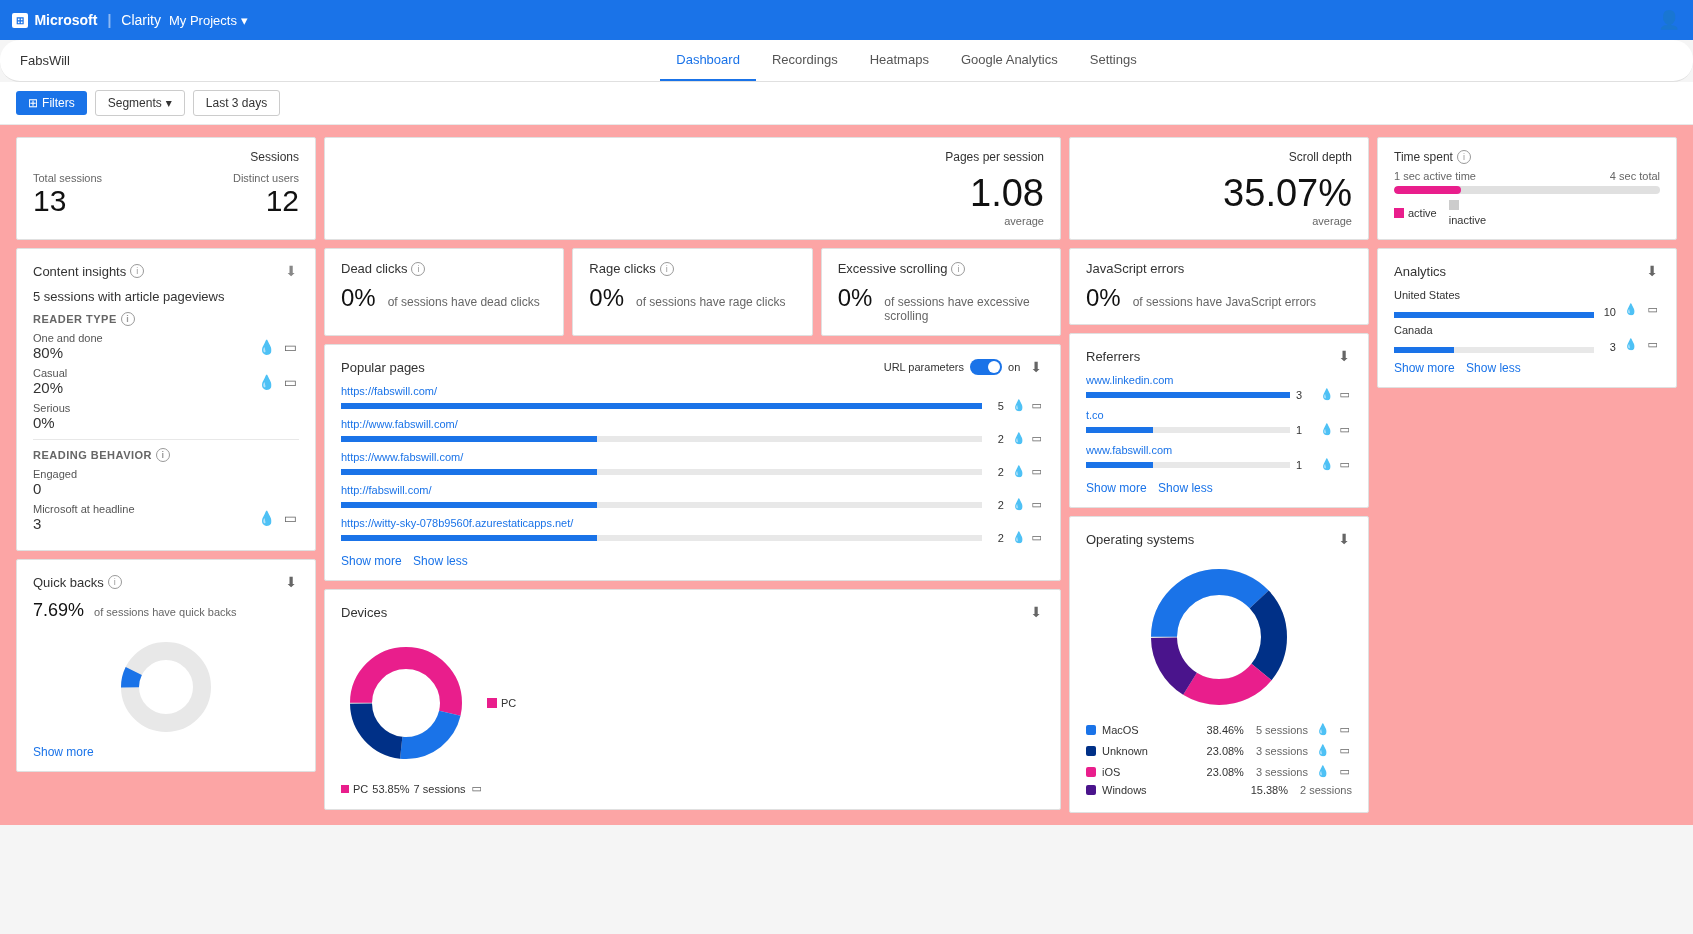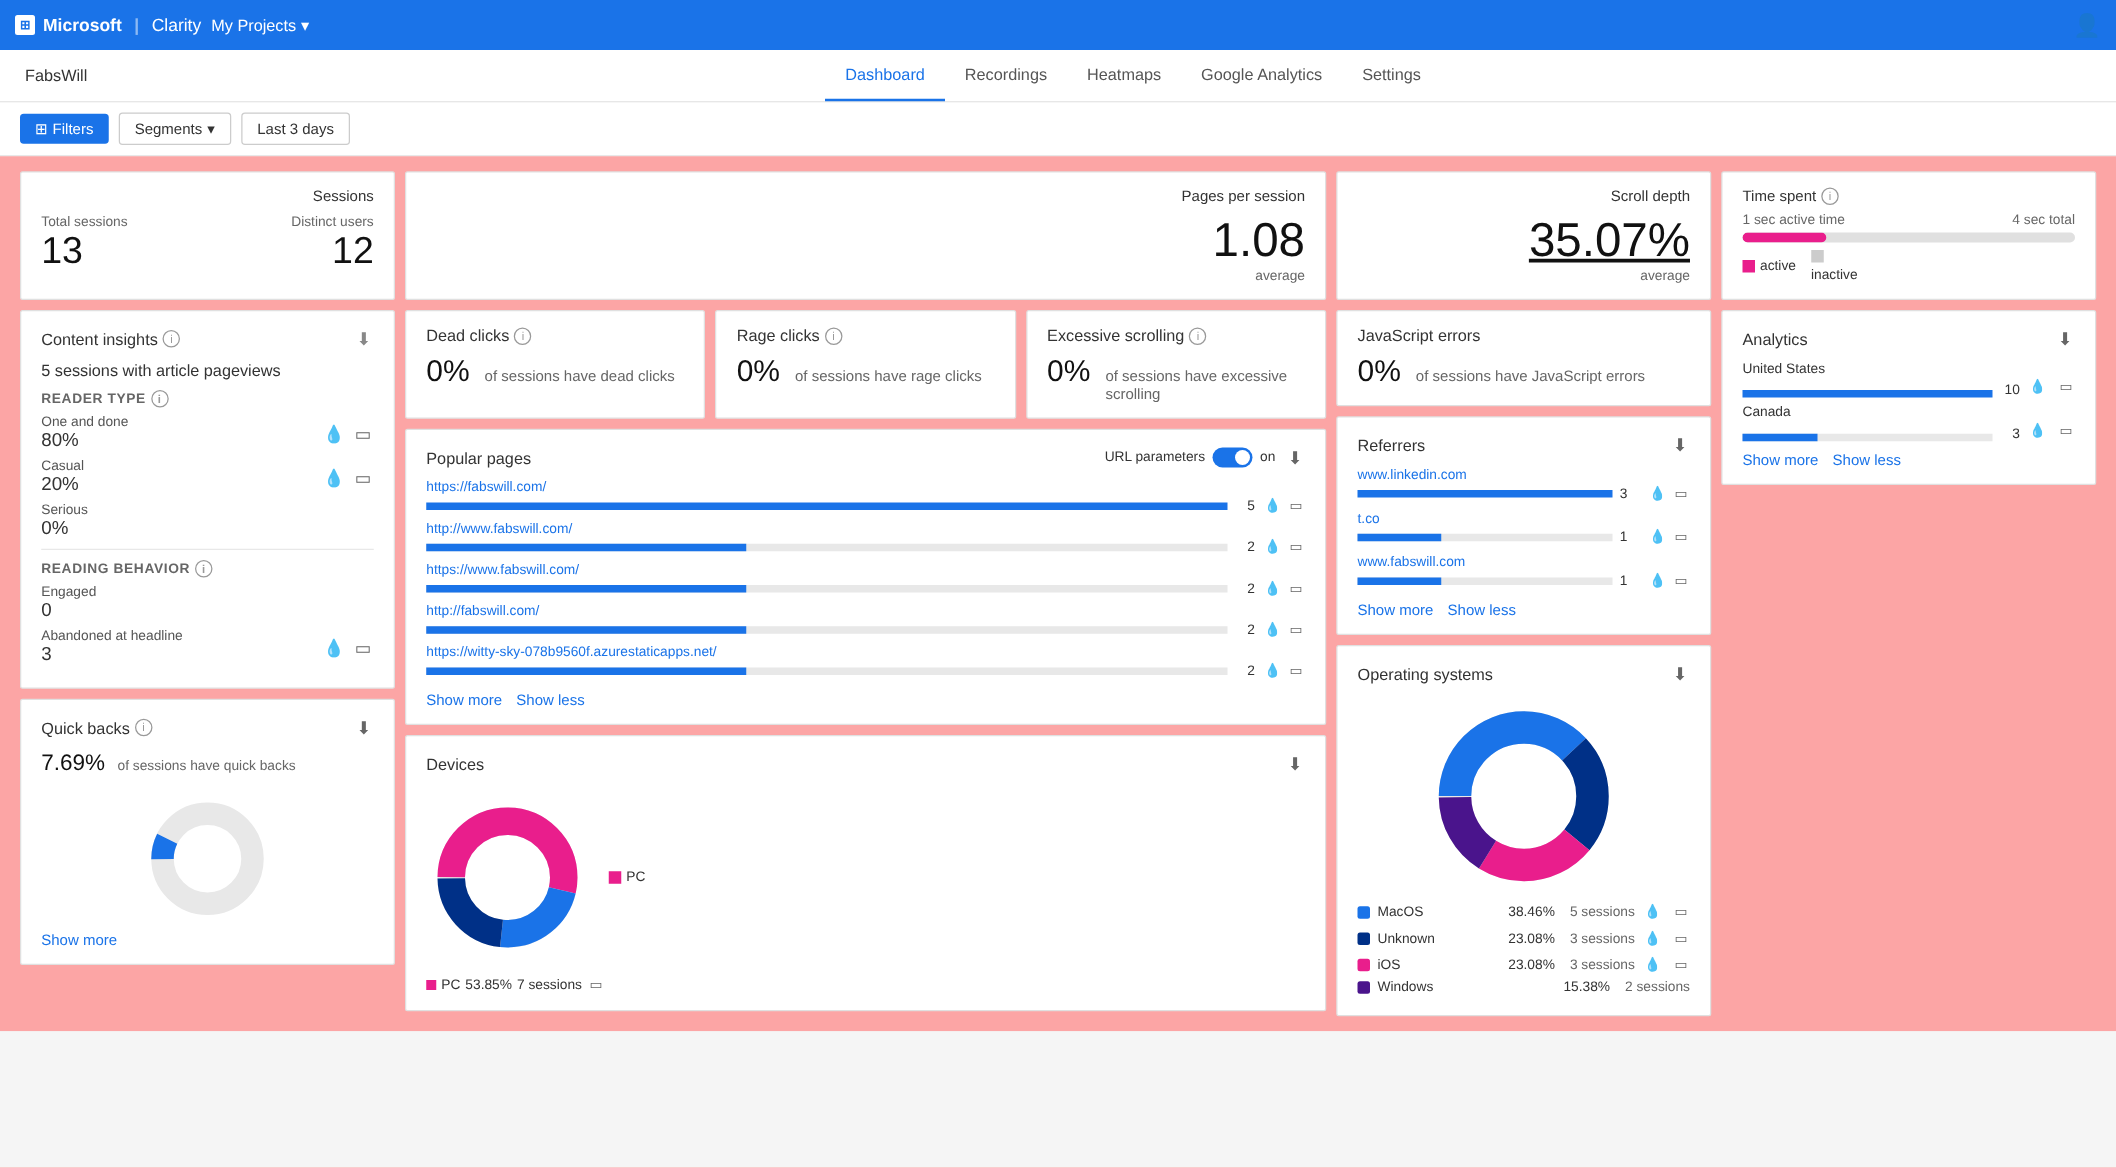--- a/index.html
+++ b/index.html
@@ -21,20 +21,21 @@
     .top-bar-projects { display: flex; align-items: center; gap: 4px; cursor: pointer; font-size: 13px; }
     .top-bar-right { margin-left: auto; display: flex; align-items: center; gap: 8px; }
 
     
     .sub-header {
       background: white;
       border-bottom: 1px solid #e0e0e0;
       display: flex;
       align-items: center;
       padding: 0 20px;
+      border-radius: 20px;
     }
     .project-name { font-size: 13px; font-weight: 500; padding: 8px 0; min-width: 120px; }
     .nav-tabs { display: flex; gap: 0; margin: 0 auto; }
     .nav-tab {
       padding: 12px 16px;
       font-size: 13px;
       cursor: pointer;
       color: #555;
       border-bottom: 2px solid transparent;
       text-decoration: none;
@@ -237,21 +238,21 @@
     </div>
 
     <div class="stat-card" style="display:flex; flex-direction:column; align-items:flex-end;">
       <div style="font-size:12px; color:#333;">Pages per session</div>
       <div style="font-size:38px; font-weight:300; color:#111; margin-top:8px;">1.08</div>
       <div style="font-size:11px; color:#666;">average</div>
     </div>
 
     <div class="stat-card" style="display:flex; flex-direction:column; align-items:flex-end;">
       <div style="font-size:12px; color:#333;">Scroll depth</div>
-      <div style="font-size:38px; font-weight:300; color:#111; margin-top:8px;text-decoration:underline;">35.07%</div>
+      <div style="font-size:38px; font-weight:300; color:#111; margin-top:8px;">35.07%</div>
       <div style="font-size:11px; color:#666;">average</div>
     </div>
 
     <div class="stat-card">
       <div style="display:flex; justify-content:space-between; font-size:12px; color:#333; margin-bottom:6px;">
         <div style="display:flex;align-items:center;gap:4px;">
           <span>Time spent</span>
           <span class="info-circle">i</span>
         </div>
       </div>
@@ -333,21 +334,21 @@
 
         <div class="metric-row">
           <div>
             <div style="font-size:11px; color:#555;">Engaged</div>
             <div class="metric-value">0</div>
           </div>
         </div>
 
         <div class="metric-row">
           <div>
-            <div style="font-size:11px; color:#555;">Abandoned at headline</div>
+            <div style="font-size:11px; color:#555;">Microsoft at headline</div>
             <div class="metric-value">3</div>
           </div>
           <div class="metric-actions">
             <button class="icon-btn">💧</button>
             <button class="icon-btn">▭</button>
           </div>
         </div>
       </div>
 
       <div class="card">

